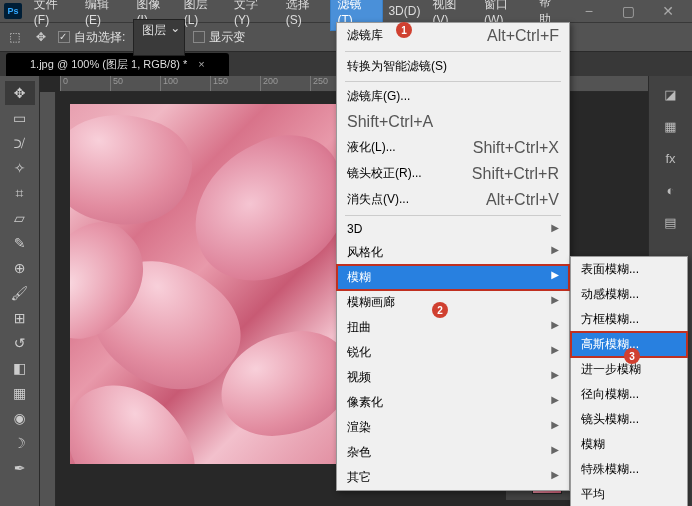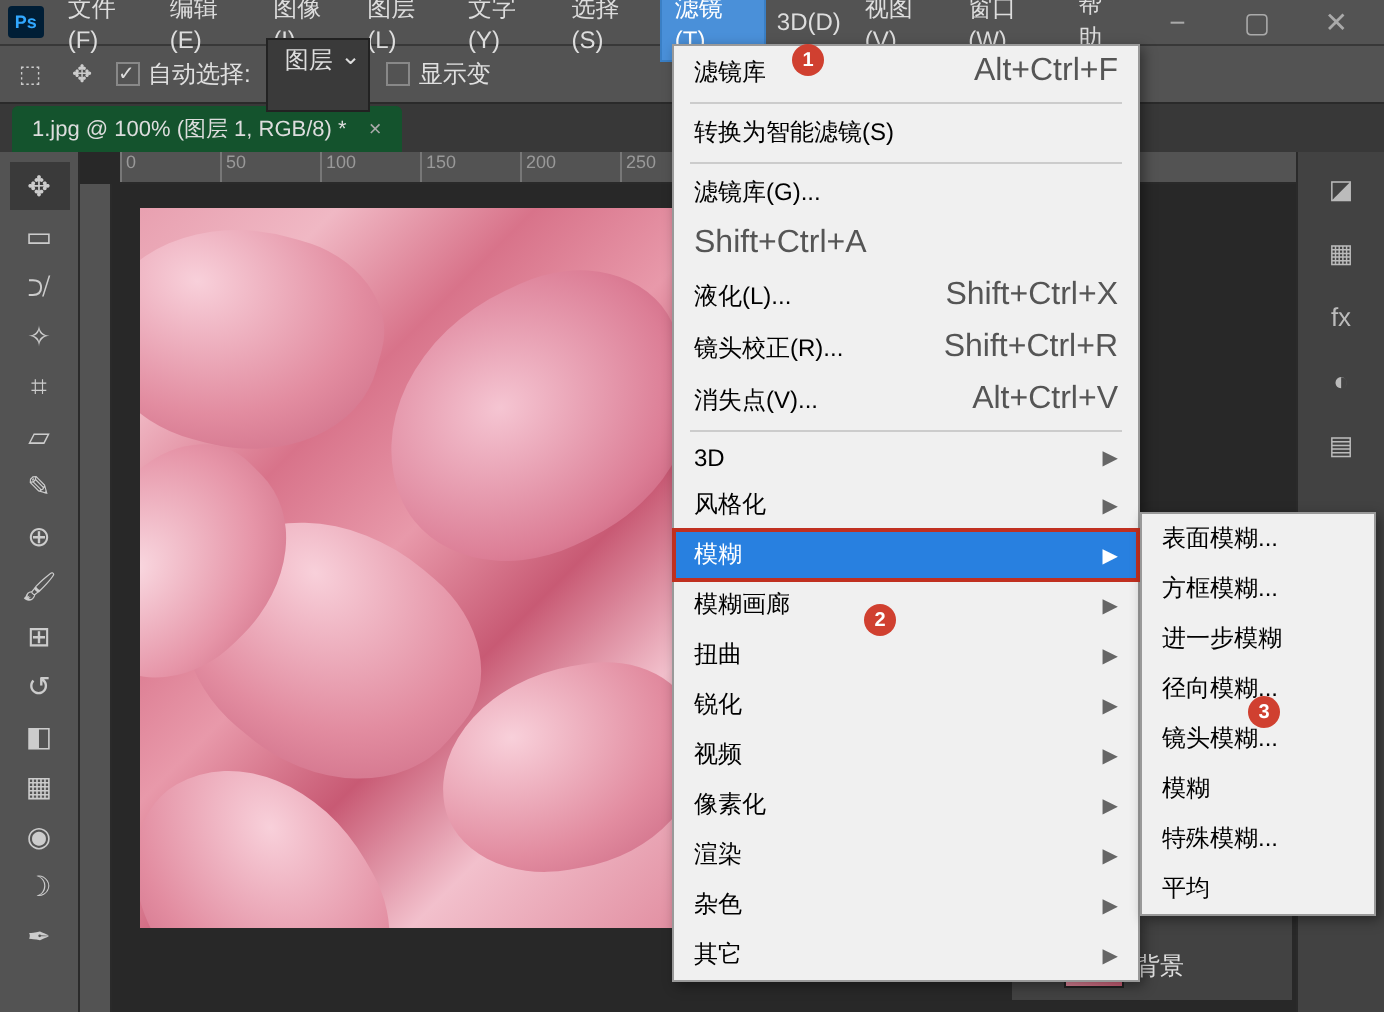--- a/index.html
+++ b/index.html
@@ -13,21 +13,21 @@
 .win-ctrl { width: 40px; height: 22px; display: flex; align-items: center; justify-content: center; color: #aaa; font-size: 14px; }
 
 .toolbar { height: 30px; background: #535353; border-top: 1px solid #383838; border-bottom: 1px solid #2a2a2a; display: flex; align-items: center; padding: 0 6px; gap: 8px; }
 .tb-icon { width: 18px; height: 18px; color: #ccc; display: flex; align-items: center; justify-content: center; }
 .checkbox { width: 12px; height: 12px; border: 1px solid #888; display: inline-block; margin-right: 4px; vertical-align: middle; }
 .checkbox.checked::after { content: "✓"; font-size: 10px; color: #ddd; position: relative; top: -3px; }
 .select { background: #3a3a3a; border: 1px solid #222; padding: 2px 18px 16px 8px; color: #ddd; position: relative; }
 .select::after { content: "⌄"; position: absolute; right: 4px; top: 1px; }
 
 .tab-row { height: 24px; background: #383838; display: flex; align-items: flex-end; padding: 0 6px; }
-.doc-tab { background: #14532d; padding: 4px 10px; font-size: 11px; color: #ddd; border-top-left-radius: 3px; border-top-right-radius: 3px; }
+.doc-tab { background: #000000; padding: 4px 24px; font-size: 11px; color: #ddd; border-top-left-radius: 3px; border-top-right-radius: 3px; }
 .close-x { margin-left: 8px; color: #aaa; }
 
 .workspace { display: flex; height: 430px; }
 .tools-col { width: 40px; background: #535353; border-right: 1px solid #2a2a2a; padding-top: 4px; }
 .tool { width: 30px; height: 24px; margin: 1px auto; display: flex; align-items: center; justify-content: center; color: #ccc; font-size: 14px; }
 .tool.sel { background: #3a3a3a; }
 .canvas-area { flex: 1; background: #282828; position: relative; padding: 10px 0 0 20px; }
 .ruler-h { position: absolute; top: 0; left: 20px; right: 0; height: 16px; background: #535353; border-bottom: 1px solid #2a2a2a; font-size: 9px; color: #999; display: flex; }
 .ruler-tick { width: 50px; border-left: 1px solid #777; padding-left: 2px; }
 .ruler-v { position: absolute; top: 16px; left: 0; width: 16px; bottom: 0; background: #535353; border-right: 1px solid #2a2a2a; }
@@ -37,21 +37,21 @@
 .p2 { width: 160px; height: 130px; top: 40px; left: 120px; transform: rotate(-25deg); background: radial-gradient(ellipse at 40% 40%, #f5c5d2, #dc7e96 65%, #bf516e); }
 .p3 { width: 150px; height: 120px; top: 160px; left: 20px; transform: rotate(40deg); }
 .p4 { width: 130px; height: 100px; top: 230px; left: 150px; transform: rotate(-10deg); }
 .p5 { width: 140px; height: 110px; top: 290px; left: -10px; transform: rotate(60deg); }
 .p6 { width: 120px; height: 95px; top: 130px; left: -40px; transform: rotate(-45deg); background: radial-gradient(ellipse at 35% 35%, #f9d8e0, #e695a8 60%, #cc6880); }
 
 .right-panels { width: 44px; background: #424242; border-left: 1px solid #2a2a2a; position: relative; }
 .rp-icon { width: 30px; height: 28px; margin: 4px auto; display: flex; align-items: center; justify-content: center; color: #bbb; font-size: 13px; }
 
 .dropdown { position: absolute; top: 22px; left: 336px; width: 234px; background: #f0f0f0; border: 1px solid #999; box-shadow: 2px 2px 6px rgba(0,0,0,0.4); color: #000; font-size: 12px; z-index: 100; }
-.dd-item { padding: 4px 10px; display: flex; justify-content: space-between; align-items: center; cursor: pointer; position: relative; }
+.dd-item { padding: 4px 10px; display: flex; justify-content: space-between; align-items: flex-start; cursor: pointer; position: relative; }
 .dd-item.hl { background: #2880e0; color: #fff; outline: 2px solid #c03020; outline-offset: -1px; }
 .dd-item .arrow { font-size: 10px; color: #666; }
 .dd-item.hl .arrow { color: #fff; }
 .dd-sep { height: 1px; background: #ccc; margin: 2px 8px; }
 .shortcut { color: #555; font-size: 16px; }
 
 .badge { position: absolute; width: 16px; height: 16px; border-radius: 50%; background: #d04030; color: #fff; font-size: 10px; display: flex; align-items: center; justify-content: center; font-weight: bold; z-index: 200; }
 .b1 { top: 22px; left: 396px; }
 .b2 { top: 302px; left: 432px; }
 .b3 { top: 348px; left: 624px; }
@@ -220,21 +220,23 @@
       <span>杂色</span>
       <span class="arrow">▶</span>
     </div>
     <div class="dd-item">
       <span>其它</span>
       <span class="arrow">▶</span>
     </div>
   </div>
 <div class="submenu" id="sub">
     <div class="sub-item">表面模糊...</div>
+    <div class="sub-item">动感模糊...</div>
     <div class="sub-item">方框模糊...</div>
+    <div class="sub-item hl">高斯模糊...</div>
     <div class="sub-item">进一步模糊</div>
     <div class="sub-item">径向模糊...</div>
     <div class="sub-item">镜头模糊...</div>
     <div class="sub-item">模糊</div>
     <div class="sub-item">特殊模糊...</div>
     <div class="sub-item">平均</div>
   </div>
 
 <div class="badge b1">1</div>
 <div class="badge b2">2</div>

